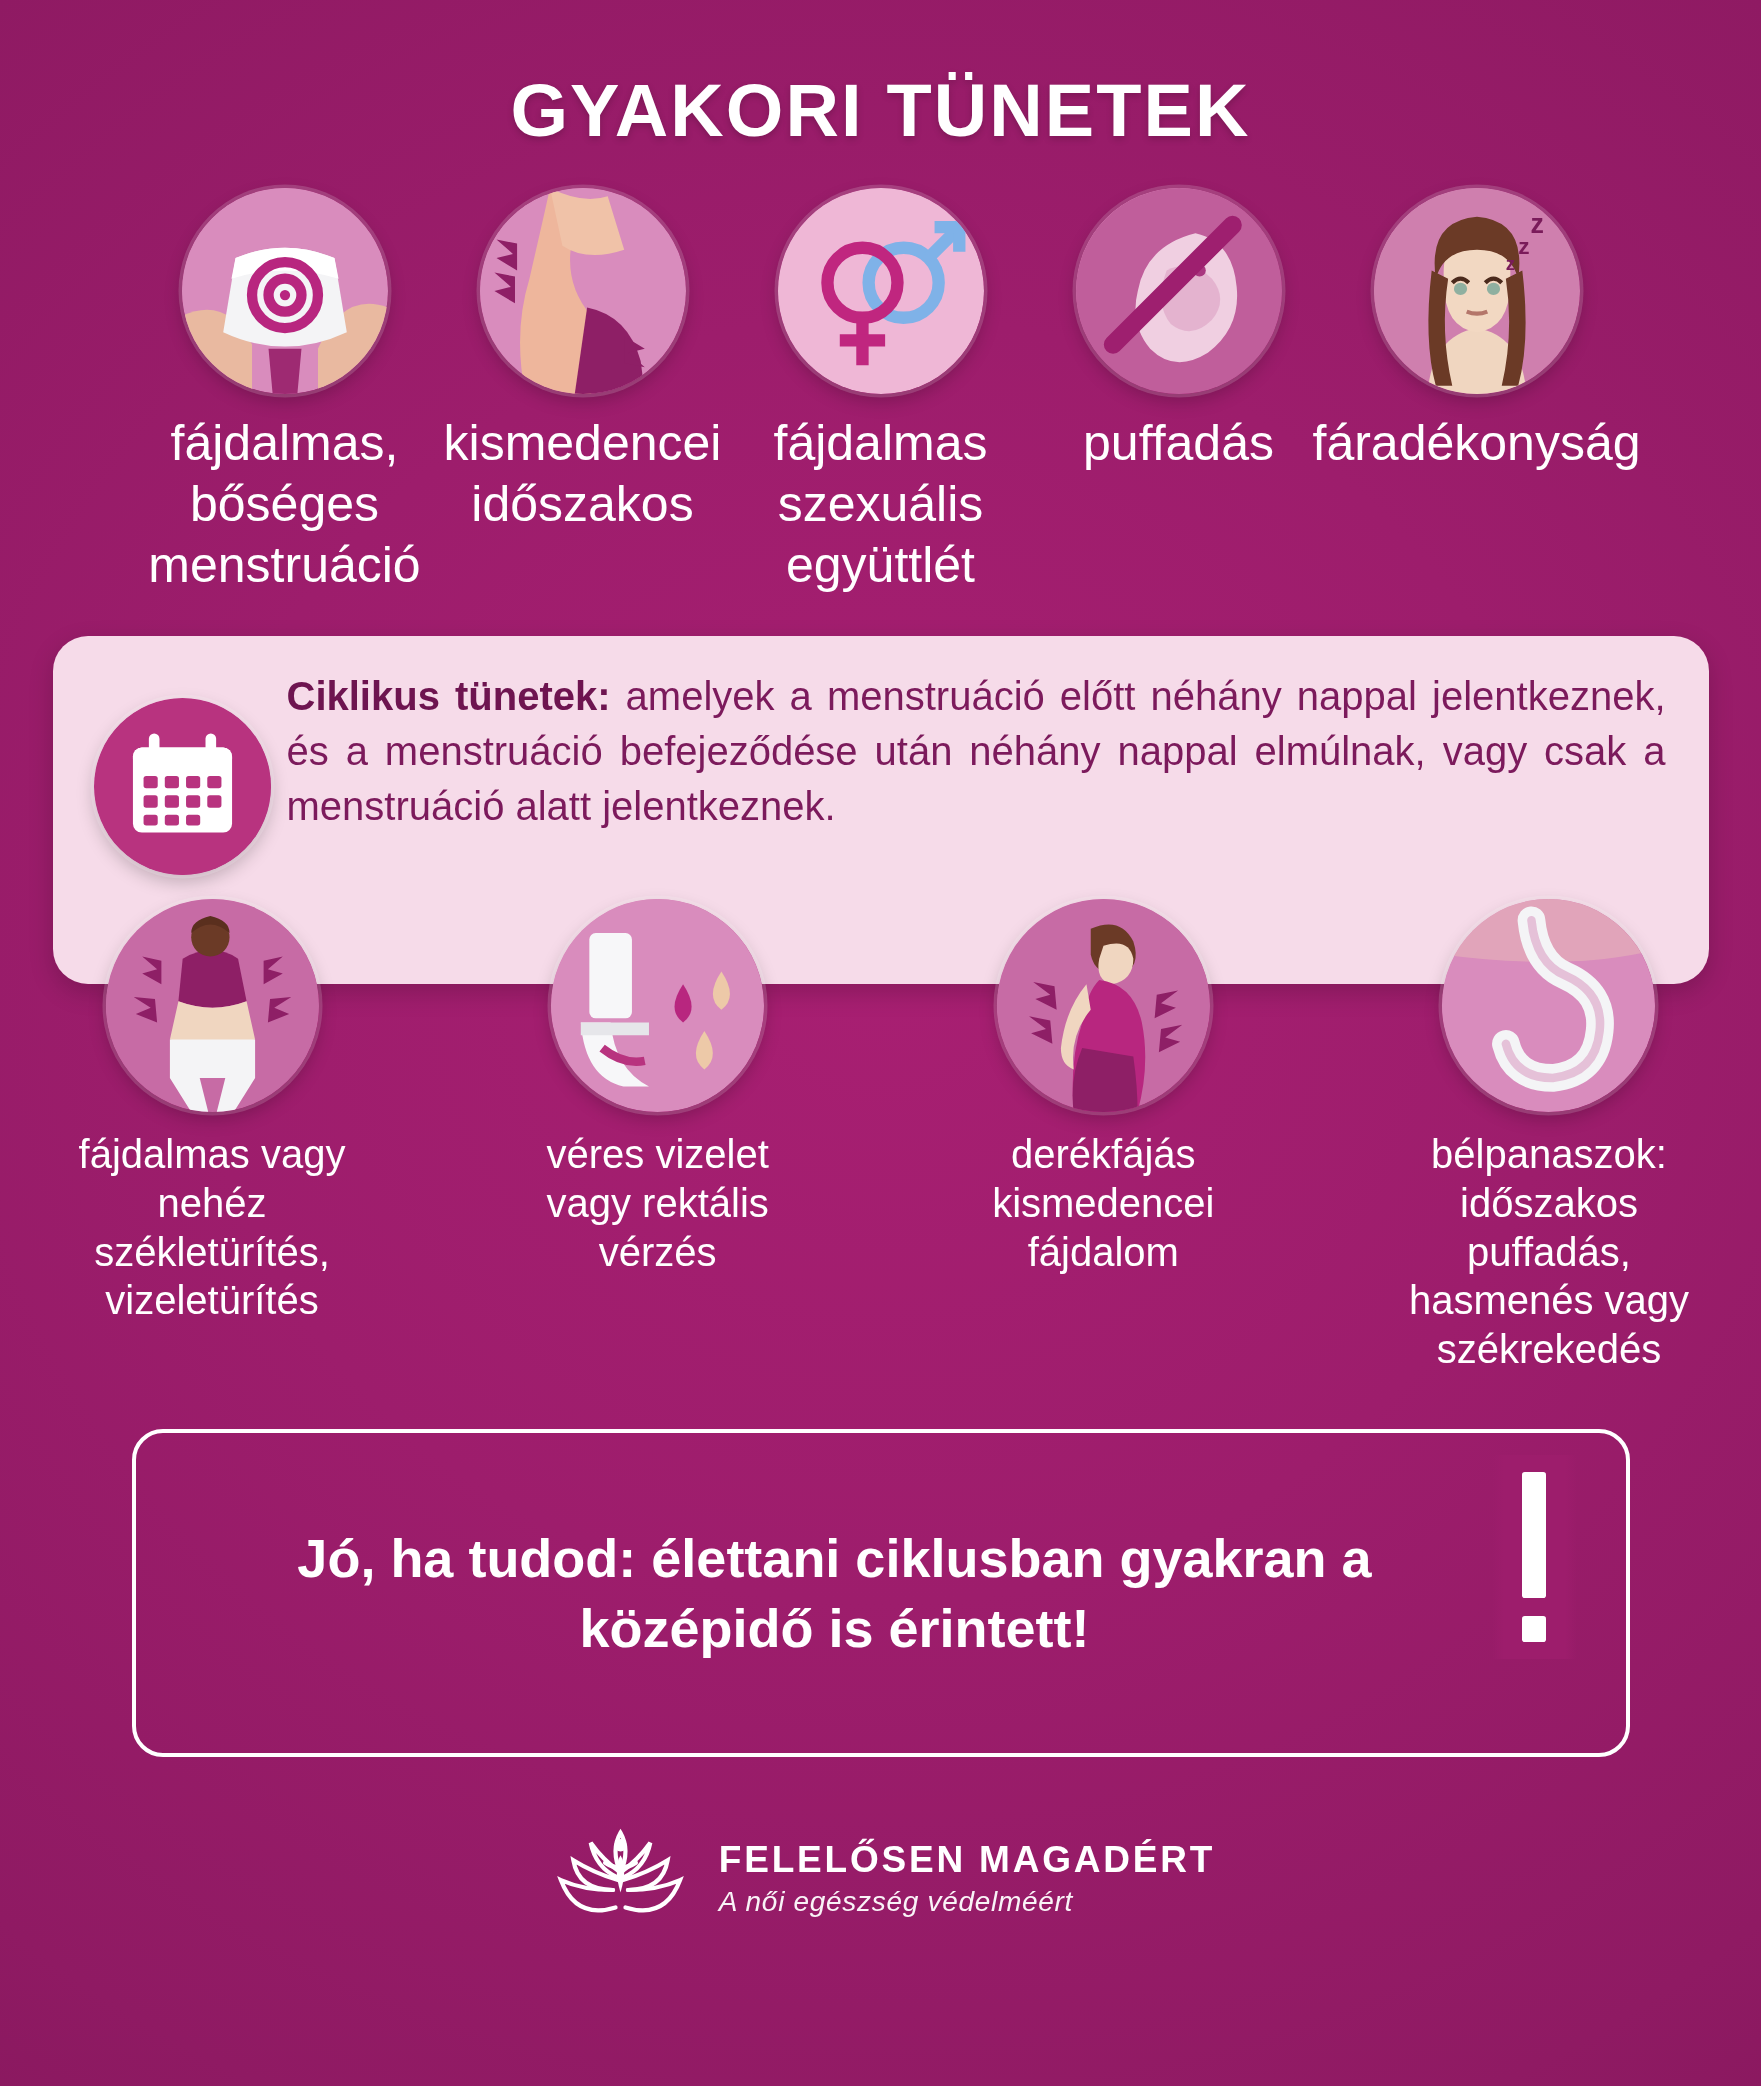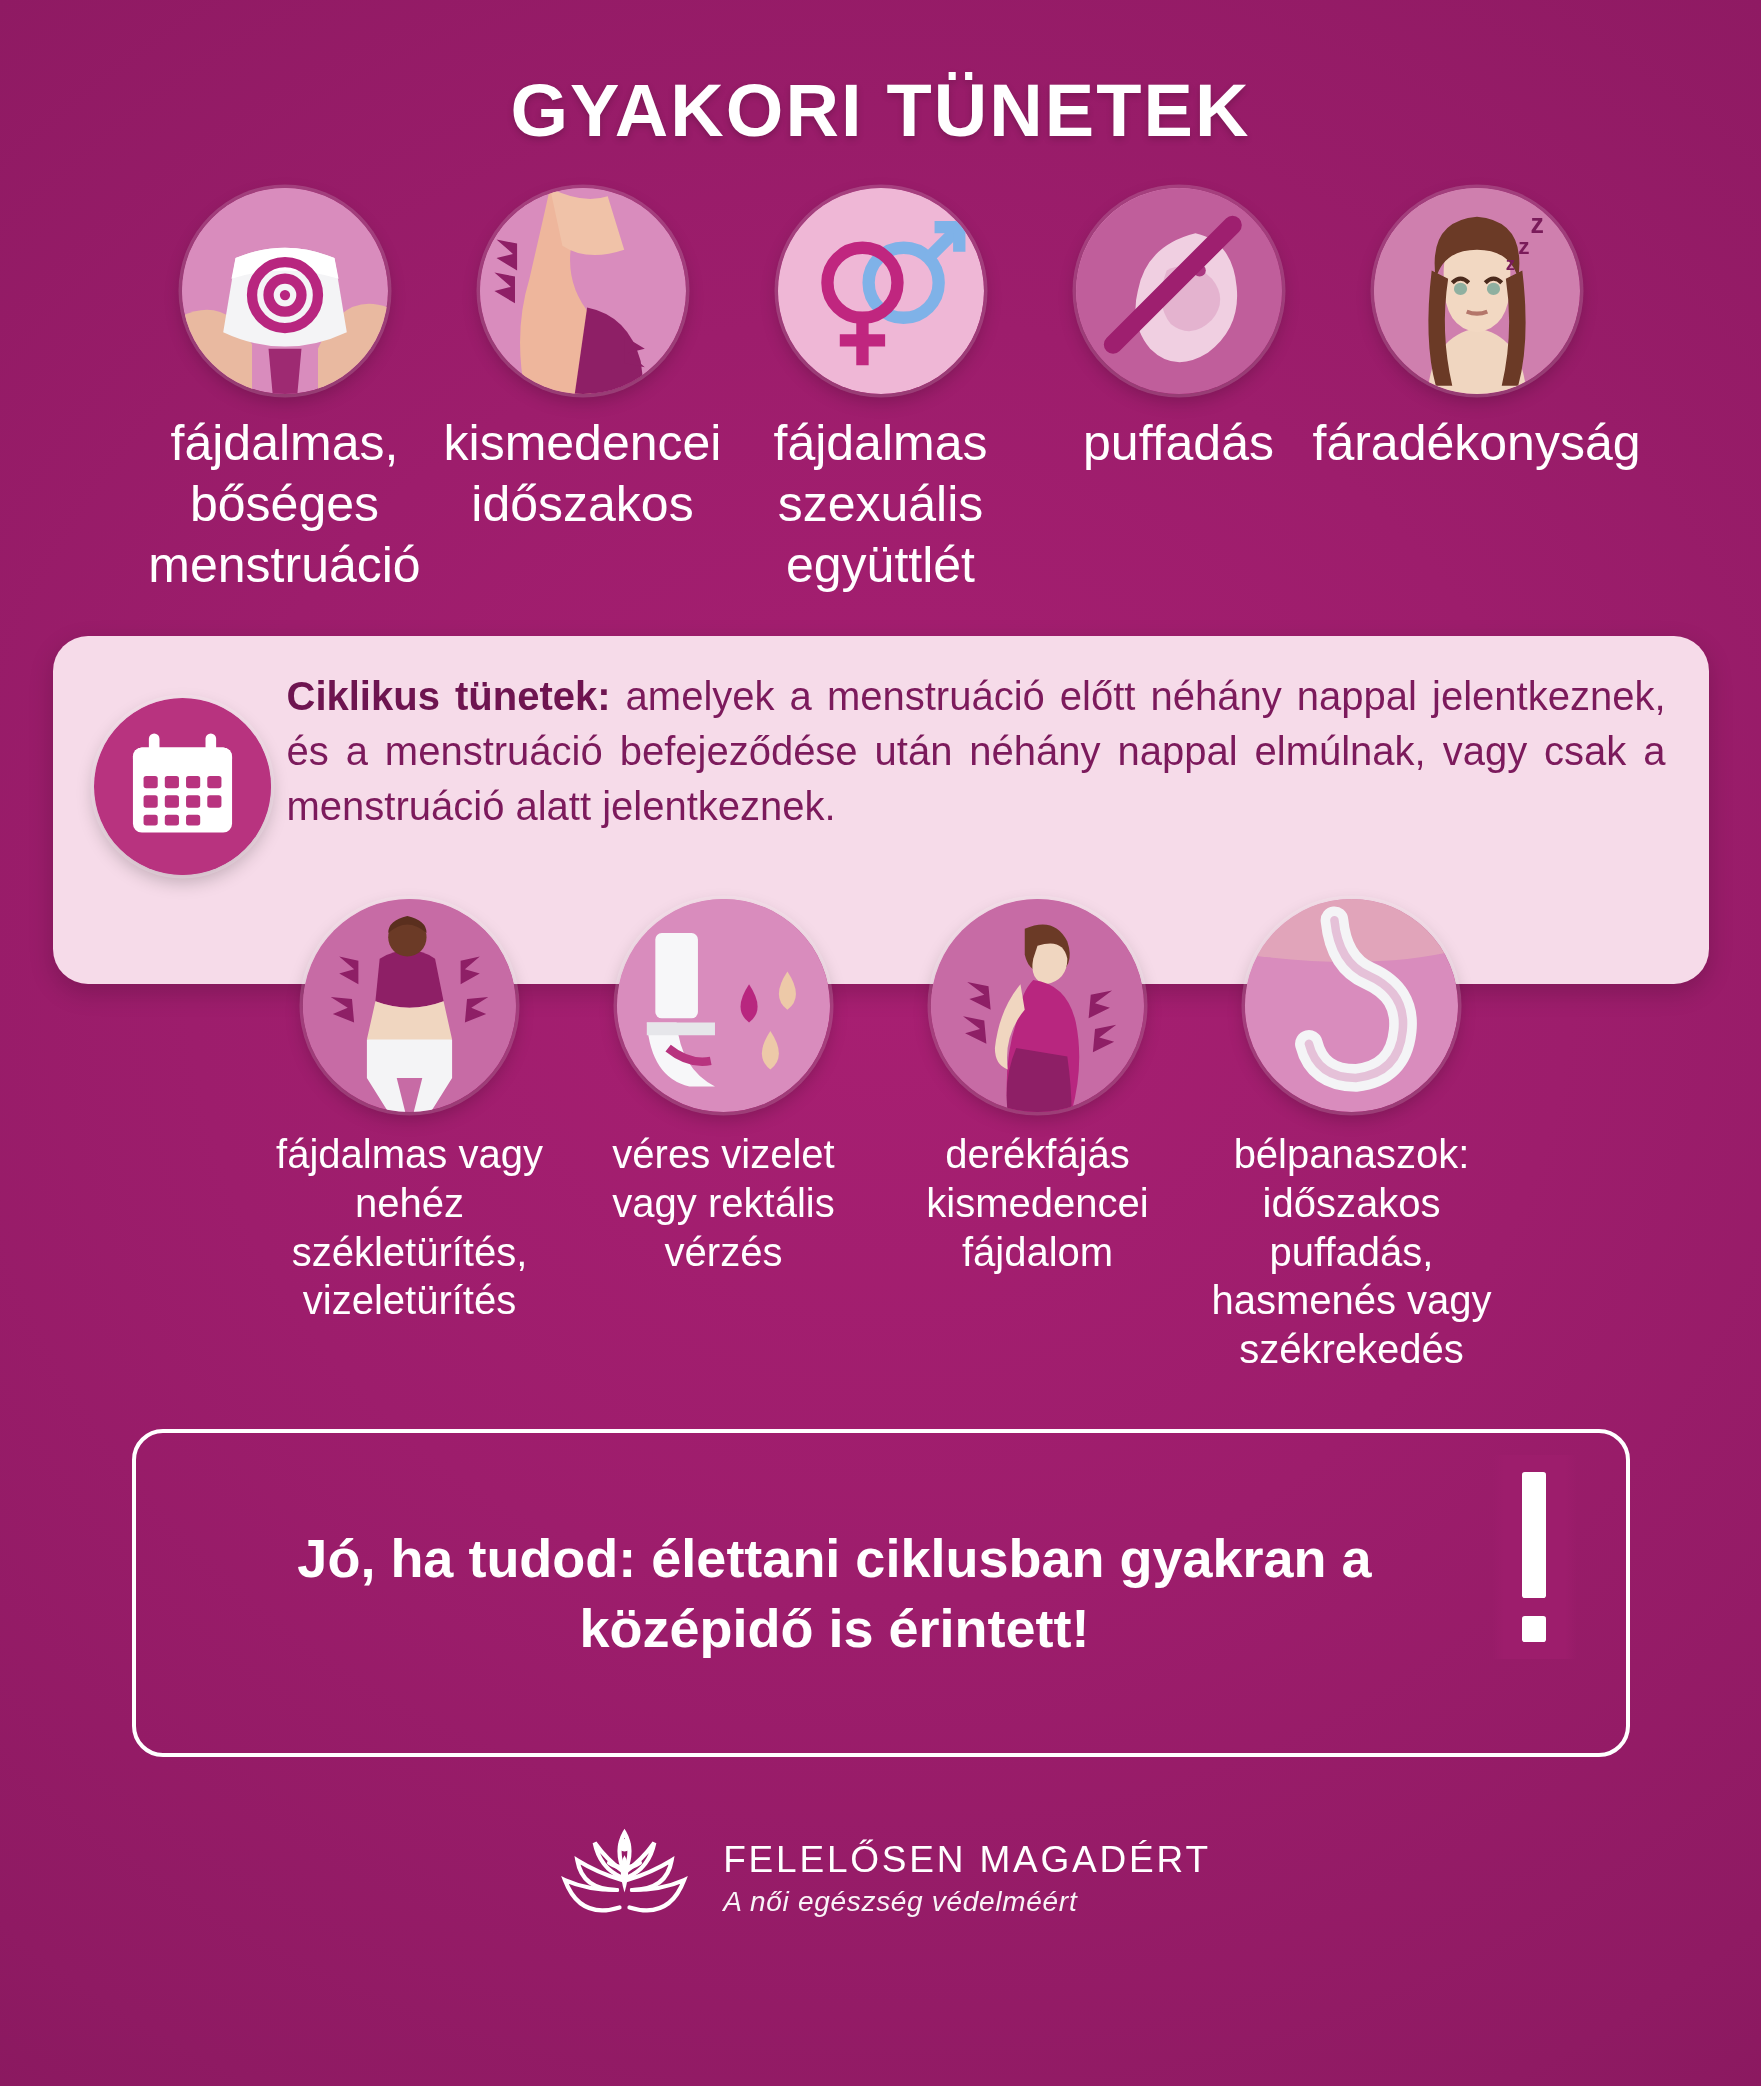--- a/index.html
+++ b/index.html
@@ -86,25 +86,25 @@
     position: absolute;
     left: 41px;
     top: 62px;
     width: 177px;
     height: 177px;
   }
 
   
   .row-bottom {
     display: flex;
-    justify-content: center;
+    justify-content: space-between;
     align-items: flex-start;
     gap: 30px;
     margin-top: -85px;
-    padding: 0 110px;
+    padding: 0 70px;
     position: relative;
     z-index: 5;
   }
   .sym2 { width: 284px; display: flex; flex-direction: column; align-items: center; }
   .sym2 .icon-circle { width: 213px; height: 213px; }
   .sym2 .cap {
     margin-top: 18.5px;
     font-size: 40px;
     line-height: 1.22;
     text-align: center;
@@ -154,21 +154,21 @@
     margin: 61px auto 0;
     display: flex;
     align-items: center;
     justify-content: center;
     gap: 24px;
   }
   .footer-mark { width: 149px; height: 121px; }
   .footer-txt { display: flex; flex-direction: column; }
   .footer-main {
     font-size: 37px;
-    font-weight: normal;
+    font-weight: bold;
     letter-spacing: 2.8px;
   }
   .footer-sub {
     font-size: 28px;
     font-style: italic;
     letter-spacing: 0.7px;
     margin-top: 5.7px;
     opacity: 0.95;
   }
 </style>

